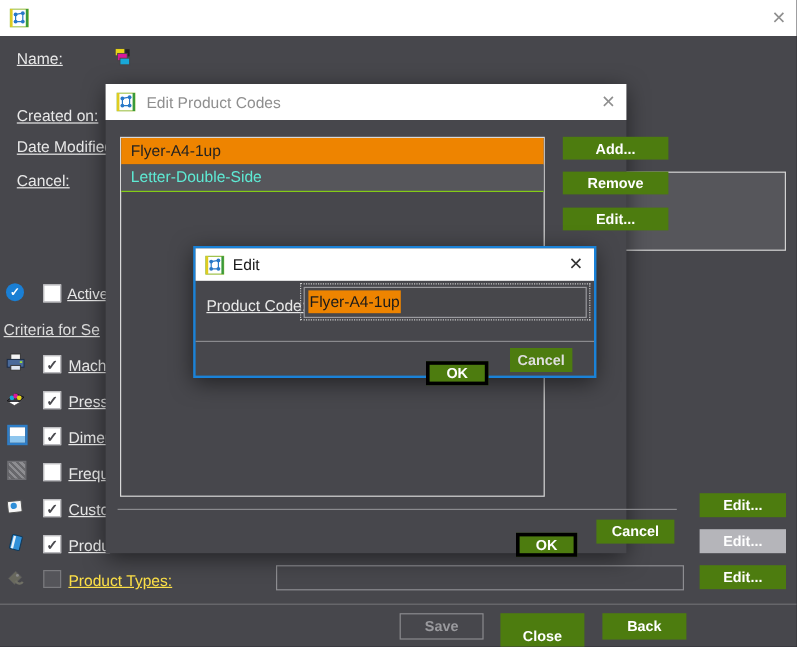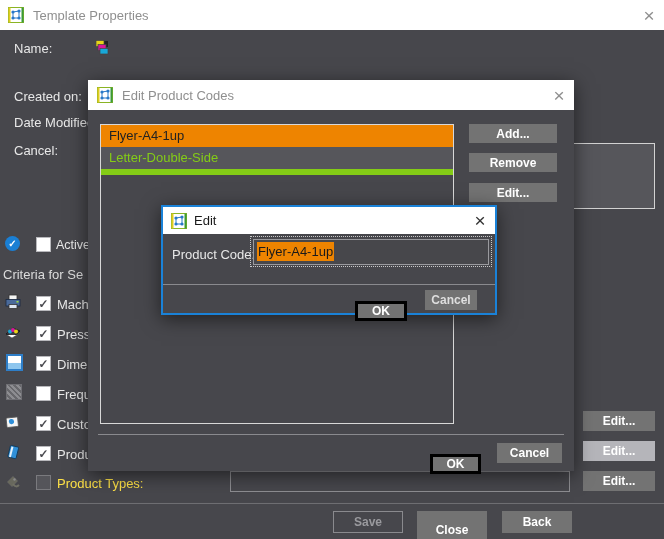--- a/index.html
+++ b/index.html
@@ -10,21 +10,21 @@
     font-size:13px;color:#e8e8e8;
     -webkit-font-smoothing:antialiased;
   }
   .abs{position:absolute;}
   
   .titlebar{position:absolute;left:0;top:0;right:0;background:#ffffff;display:flex;align-items:center;}
   .titlebar .ttext{color:#8f8f8f;font-size:13px;}
   .titlebar .close{margin-left:auto;color:#8f8f8f;font-size:19px;line-height:1;
     width:30px;text-align:center;cursor:default;font-weight:400;}
   
-  .btn{position:absolute;background:#737373;color:#ffffff;font-weight:bold;font-size:12px;
+  .btn{position:absolute;background:#4d7c0f;color:#ffffff;font-weight:bold;font-size:12px;
     display:flex;align-items:center;justify-content:center;box-sizing:border-box;cursor:default;}
   .btn.bordered{border:3px solid #000000;margin-top:11px;}
   .btn.light{background:#b5b5ba;}
   .btn.dim{background:#47474c;border:1px solid #8a8a8e;color:#9a9a9e;}
   
   .cb{position:absolute;width:13px;height:13px;background:#ffffff;border:1px solid #b8b8bc;
       box-sizing:content-box;display:flex;align-items:center;justify-content:center;}
   .cb.checked::after{content:"✓";color:#4a4a4f;font-size:12px;font-weight:bold;line-height:1;}
   .cb.dim{background:#55555a;border-color:#7a7a7e;}
   
@@ -32,27 +32,27 @@
   .tpl-icon{width:16px;height:16px;display:block;}
   .active-ic{width:15px;height:15px;border-radius:50%;background:#1a7fd4;color:#fff;
     display:flex;align-items:center;justify-content:center;font-size:10px;font-weight:bold;}
   .freq-ic{width:14px;height:14px;background:
      repeating-linear-gradient(45deg,#9a9a9e 0 2px,#6e6e72 2px 4px);opacity:.85;border:1px solid #77777b;}
   .dim-ic{width:13px;height:13px;border:2px solid #2e7ec8;background:linear-gradient(180deg,#ffffff 0 55%,#8ec6ee 55% 100%);}
   
   .dialog{position:absolute;background:#47474c;box-shadow:0 4px 18px rgba(0,0,0,.55);}
   #edit-dialog{border:2px solid #1a82d8;box-sizing:border-box;}
   .sep{position:absolute;height:1px;background:#8a8a8e;}
-  label,.lbl{cursor:default;}
+  label,.lbl{cursor:default;text-decoration:underline;}
   .dimtext{color:#fde047;}
   
   .listbox{position:absolute;border:1px solid #d8d8d8;background:#47474c;box-sizing:border-box;}
   .lrow{height:22px;line-height:22px;padding-left:8px;font-size:13px;}
   .lrow.sel{background:#ee8400;color:#222222;}
-  .lrow.alt{background:#56565b;color:#84cc16;border-bottom:6px solid #84cc16;}
+  .lrow.alt{background:#56565b;color:#5eead4;border-bottom:1px solid #84cc16;}
   
   .field-outer{position:absolute;border:1px dotted #c8c8c8;padding:2px;box-sizing:border-box;}
   .field-inner{border:1px solid #9a9a9e;background:#47474b;height:24px;line-height:24px;
     padding-left:3px;font-size:13px;white-space:nowrap;overflow:hidden;}
   .seltext{background:#ee8400;color:#1a1a1a;padding:2px 1px;}
 </style>
 </head>
 <body>
 
 <svg width="0" height="0" style="position:absolute">
@@ -71,21 +71,20 @@
 </svg>
 
 <div id="app">
 
   <div class="titlebar" style="height:30px;">
     <span class="icon16" style="position:static;margin-left:8px;">
       <svg class="tpl-icon" viewBox="0 0 16 16">
           <use href="#tplicon"></use>
         </svg>
     </span>
-    <span class="ttext" style="margin-left:9px;">Template Properties</span>
     <span class="close">×</span>
   </div>
 
   <span class="abs lbl" style="left:14px;top:41px;">Name:</span>
   <span class="icon16" style="left:94px;top:39px;">
     <svg width="16" height="16" viewBox="0 0 16 16">
       <rect x="8" y="2" width="6" height="6" fill="#222222"></rect>
       <rect x="2" y="1.5" width="8" height="6" fill="#e8d418" stroke="#444" stroke-width="0.7"></rect>
       <rect x="4" y="5.5" width="8" height="6" fill="#d8189a" stroke="#444" stroke-width="0.7"></rect>
       <rect x="6" y="9.5" width="8" height="5.5" fill="#18a8d8" stroke="#444" stroke-width="0.7"></rect>
@@ -171,21 +170,21 @@
 
   <div class="btn" style="left:583px;top:411px;width:72px;height:20px;">Edit...</div>
   <div class="btn light" style="left:583px;top:441px;width:72px;height:20px;">Edit...</div>
   <div class="btn" style="left:583px;top:471px;width:72px;height:20px;">Edit...</div>
 
   <div class="sep" style="left:0;top:503px;width:664px;background:#6e6e72;"></div>
   <div class="btn dim" style="left:333px;top:511px;width:70px;height:22px;">Save</div>
   <div class="btn" style="left:417px;top:511px;width:70px;height:38px;text-align:center;">Close</div>
   <div class="btn" style="left:502px;top:511px;width:70px;height:22px;">Back</div>
 
-  <div class="dialog" style="left:88px;top:80px;width:486px;height:391px;">
+  <div class="dialog" style="left:88px;top:70px;width:434px;height:391px;">
     <div class="titlebar" style="height:30px;">
       <span class="icon16" style="position:static;margin-left:9px;">
         <svg class="tpl-icon" viewBox="0 0 16 16">
             <use href="#tplicon"></use>
           </svg>
       </span>
       <span class="ttext" style="margin-left:9px;">Edit Product Codes</span>
       <span class="close">×</span>
     </div>
 

